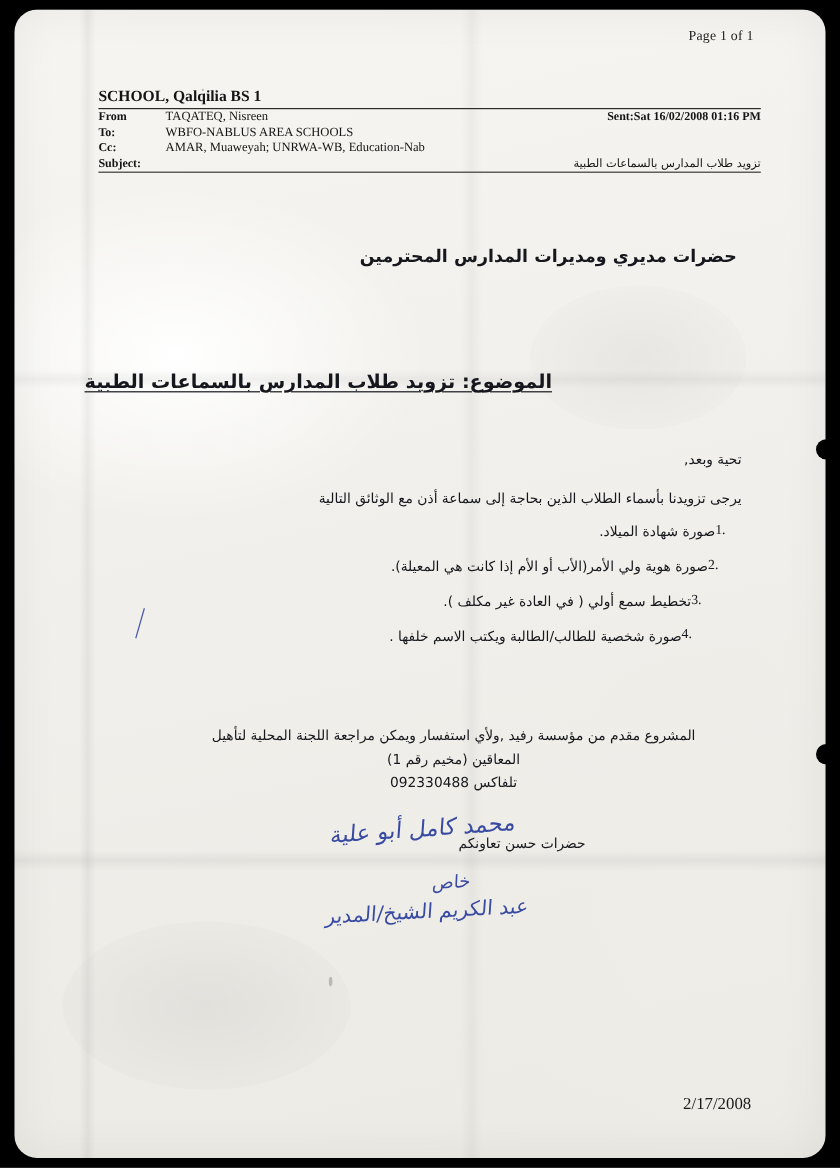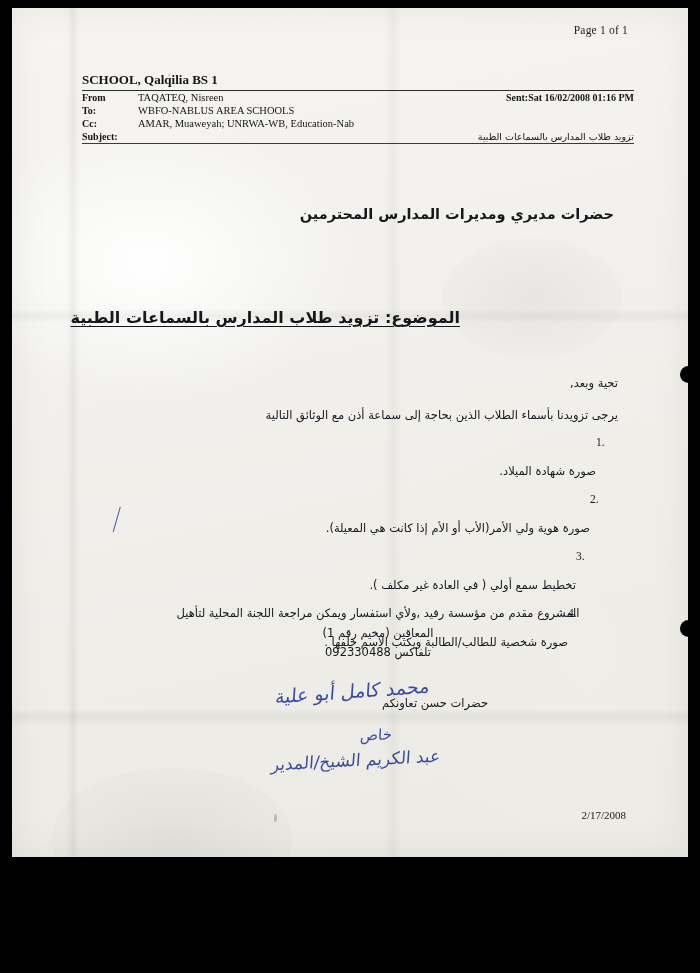--- a/index.html
+++ b/index.html
@@ -12,27 +12,28 @@
     height: 973px;
     position: relative;
     font-family: "Liberation Serif", serif;
     overflow: hidden;
   }
   .page {
     position: absolute;
     left: 12px;
     top: 8px;
     width: 676px;
-    height: 849px;
+    height: 957px;
     background: #f3f2ee;
     background-image:
       radial-gradient(ellipse 300px 200px at 20% 30%, #ffffff 0%, rgba(255,255,255,0) 70%),
       radial-gradient(ellipse 250px 400px at 85% 75%, #eeede8 0%, rgba(238,237,232,0) 70%),
       linear-gradient(168deg, #f6f5f1 0%, #f1f0ec 40%, #eceae4 100%);
     box-shadow: inset 0 0 40px rgba(0,0,0,0.06);
+    border-radius: 19px;
   }
   
   .crease {
     position: absolute;
     background: linear-gradient(90deg, rgba(0,0,0,0.00), rgba(0,0,0,0.05), rgba(0,0,0,0.00));
     pointer-events: none;
   }
   .crease.v1 { left: 54px; top: 0; width: 14px; height: 957px; }
   .crease.v2 { left: 372px; top: 0; width: 18px; height: 957px;
      background: linear-gradient(90deg, rgba(0,0,0,0.00), rgba(0,0,0,0.035), rgba(0,0,0,0.00)); }
@@ -163,21 +164,21 @@
     margin-bottom: 15px;
   }
   .list-num {
     width: 22px;
     flex: 0 0 22px;
     text-align: left;
     direction: ltr;
     font-family: "Liberation Serif", serif;
     font-size: 11.5px;
   }
-  .list-txt { flex: 0 1 auto; margin-top: 28px; }
+  .list-txt { flex: 0 1 auto; }
   .list-row.indent1 { padding-right: 6px; }
   .list-row.indent2 { padding-right: 20px; }
   .list-row.indent3 { padding-right: 28px; }
   .closing {
     right: 100px;
     top: 596px;
     font-size: 11.5px;
     line-height: 1.7;
     text-align: center;
     width: 420px;
@@ -192,21 +193,21 @@
     left: 70px;
     bottom: 36px;
     font-size: 10.5px;
     color: #1a1a1a;
     font-family: "Liberation Serif", serif;
   }
   .footer-date {
     position: absolute;
     right: 62px;
     bottom: 36px;
-    font-size: 11px;
+    font-size: 14px;
     color: #1a1a1a;
     font-family: "Liberation Serif", serif;
   }
   
   .sig {
     position: absolute;
     color: #2a3d9c;
     font-family: "DejaVu Sans", sans-serif;
     direction: rtl;
     transform-origin: center;

